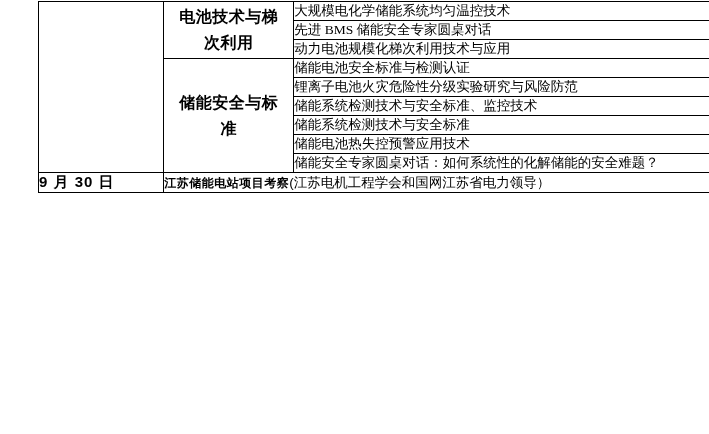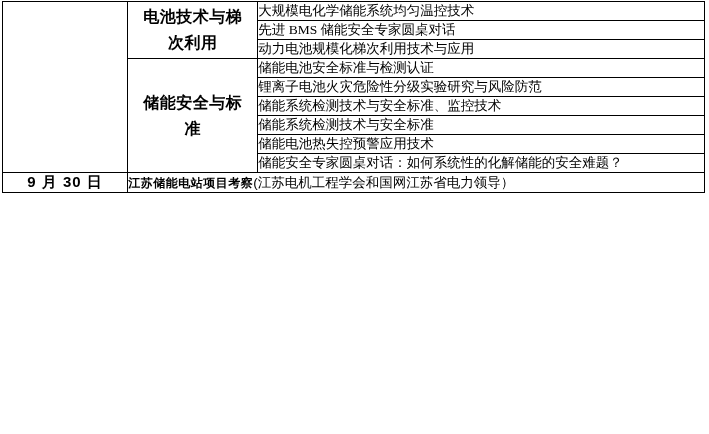--- a/index.html
+++ b/index.html
@@ -12,20 +12,21 @@
     height: 434px;
     font-family: "Liberation Sans", sans-serif;
     color: #000000;
     overflow: hidden;
   }
   .sheet {
     width: 709px;
     height: 434px;
     position: relative;
     box-sizing: border-box;
+    padding-left: 36px;
   }
   table.agenda {
     border-collapse: collapse;
     table-layout: fixed;
     width: 703px;
     margin: 1px 0 0 2px;
   }
   table.agenda td {
     border: 1px solid #000000;
     padding: 0;
@@ -47,21 +48,20 @@
     font-size: 13.5px;
     line-height: 18px;
     padding: 9px 10px 9px 12px;
     text-align: left;
     font-family: Liberation Serif, serif;
   }
   .cell-blank {
     background: #ffffff;
   }
   .row-date-cell {
-    text-align: center;
     font-weight: bold;
     font-size: 15px;
     padding: 9px 4px;
     letter-spacing: 1px;
   }
   .row-final-cell {
     font-size: 13.5px;
     padding: 9px 10px 9px 12px;
     line-height: 18px;
   }

